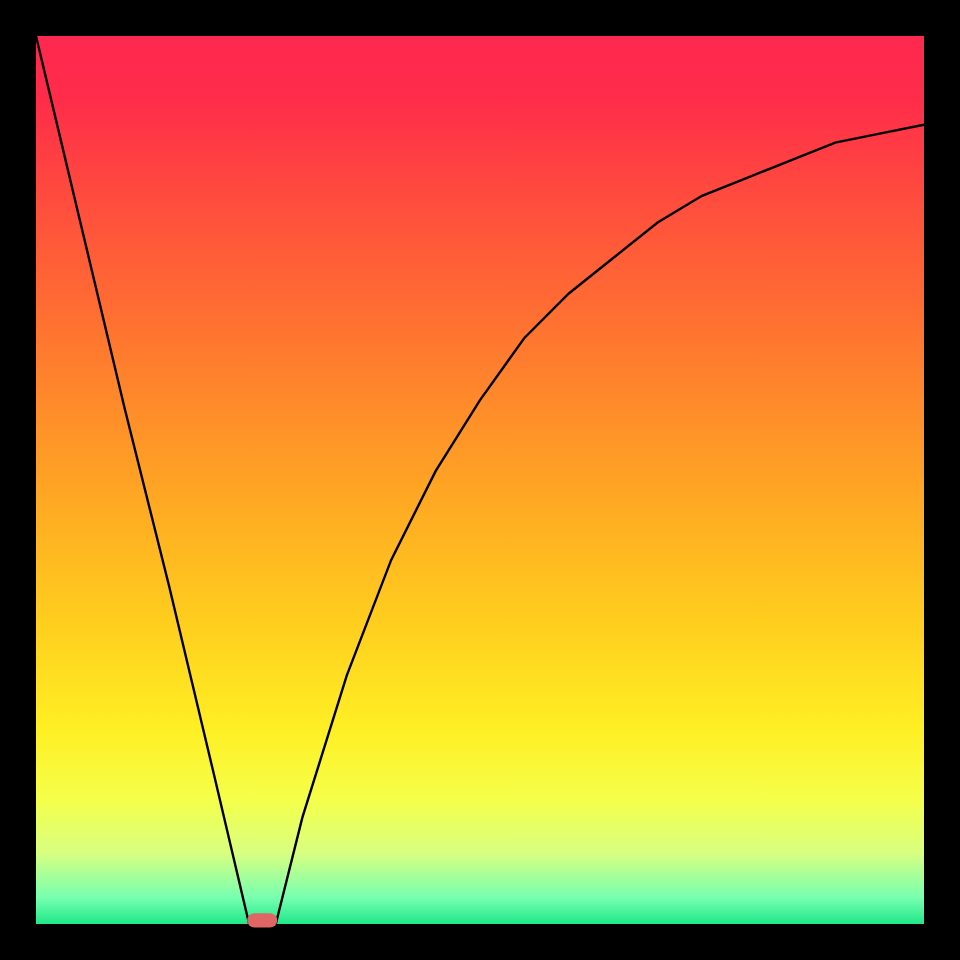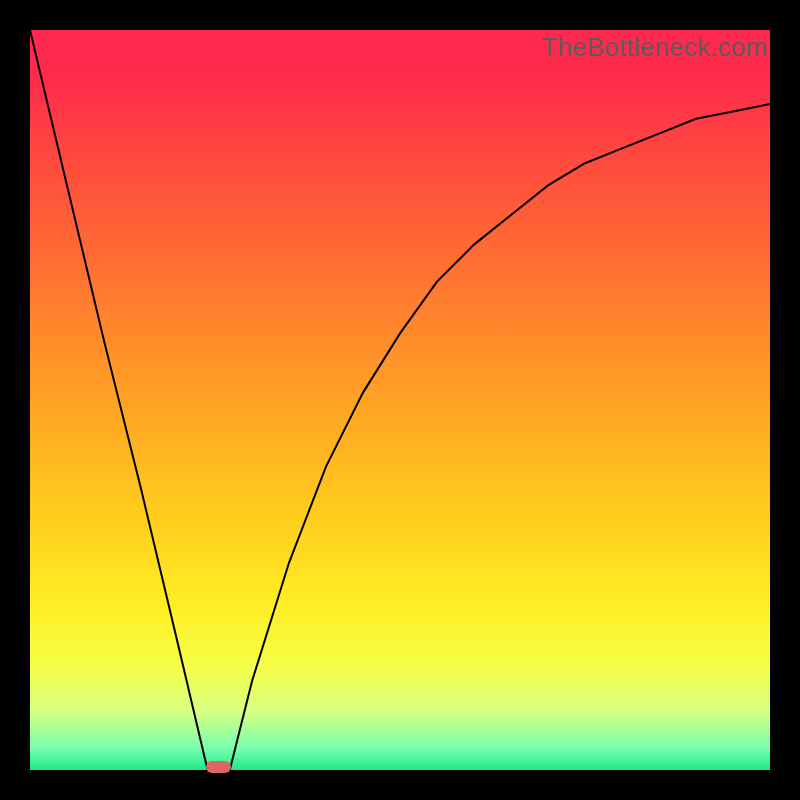--- a/index.html
+++ b/index.html
@@ -63,16 +63,15 @@
 
 <div class="frame">
 
   <div class="plot">
     <svg class="curve" width="740" height="740" viewBox="0 0 740 740">
       <path id="curve-path" fill="none" stroke="#000000" stroke-width="2" d="M0.0 0.0 L37.0 155.4 L74.0 310.8 L111.0 458.8 L148.0 614.2 L177.6 740.0 M199.8 740.0 L222.0 651.2 L259.0 532.8 L296.0 436.6 L333.0 362.6 L370.0 303.4 L407.0 251.6 L444.0 214.6 L481.0 185.0 L518.0 155.4 L555.0 133.2 L592.0 118.4 L629.0 103.6 L666.0 88.8 L703.0 81.4 L740.0 74.0"></path>
     </svg>
 
     <div class="marker" id="bn-marker" style="left: 176.12px; top: 731.12px; width: 25.16px; height: 11.84px; background: rgb(224, 102, 102);"></div>
 
-    <span class="attrib">TheBottleneck.com</span>
   </div>
 
 </div>
 
 </body></html>

